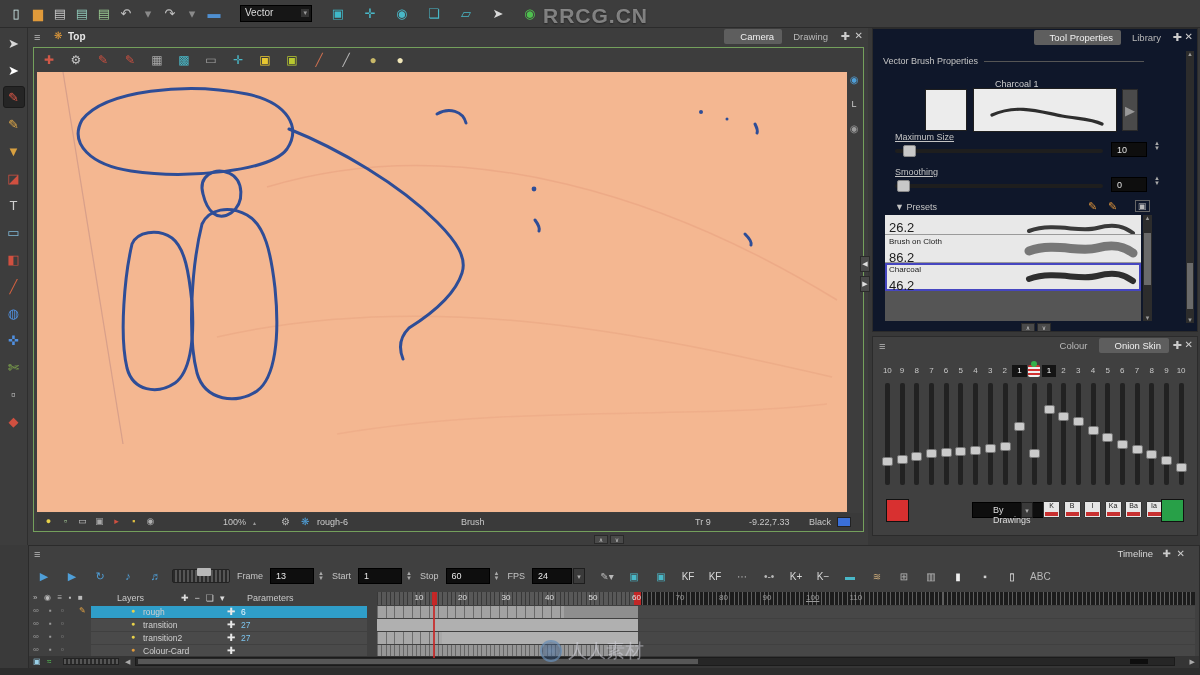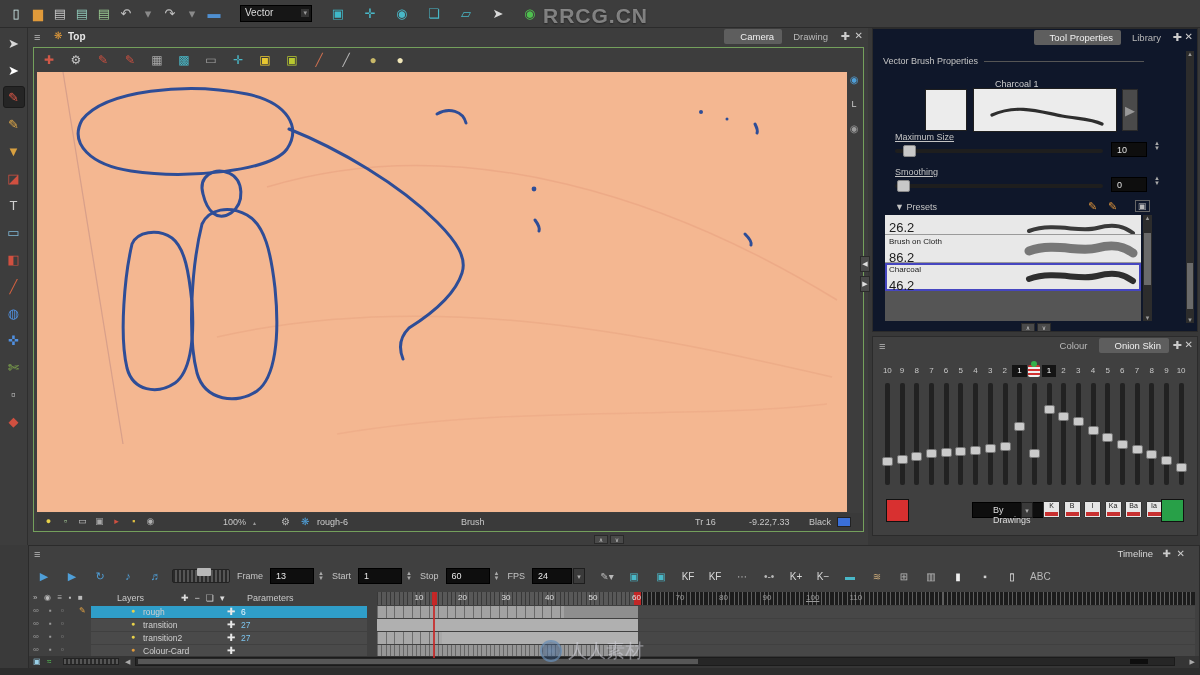--- a/index.html
+++ b/index.html
@@ -306,21 +306,21 @@
             <span class="stic" style="color: rgb(208, 80, 64);">▸</span>
             <span class="stic" style="color: rgb(224, 192, 64);">▪</span>
             <span class="stic" style="color: rgb(176, 176, 176);">◉</span>
           </span>
         <span id="st-zoom">100%</span>
         <span id="st-zoomarr">▴</span>
         <span id="st-gear">⚙</span>
         <span id="st-flower">❋</span>
         <span id="st-drawing">rough-6</span>
         <span id="st-tool">Brush</span>
-        <span id="st-frame">Tr 16</span>
+        <span id="st-frame">Tr 9</span>
         <span id="st-coords">-9.22,7.33</span>
         <span id="st-colname">Black</span>
         <span id="st-swatch"></span>
       </div>
     </div>
     <div id="cam-scrollbtns">
       <div class="mini-btn">∧</div>
       <div class="mini-btn">∨</div>
     </div>
   </div>

